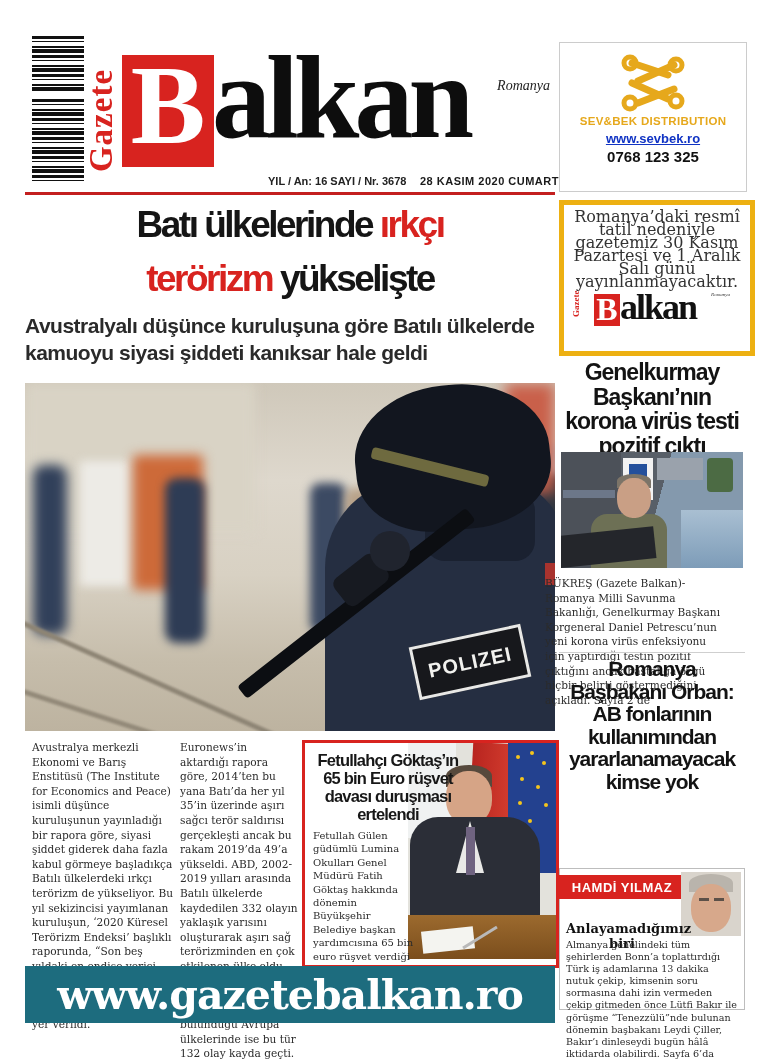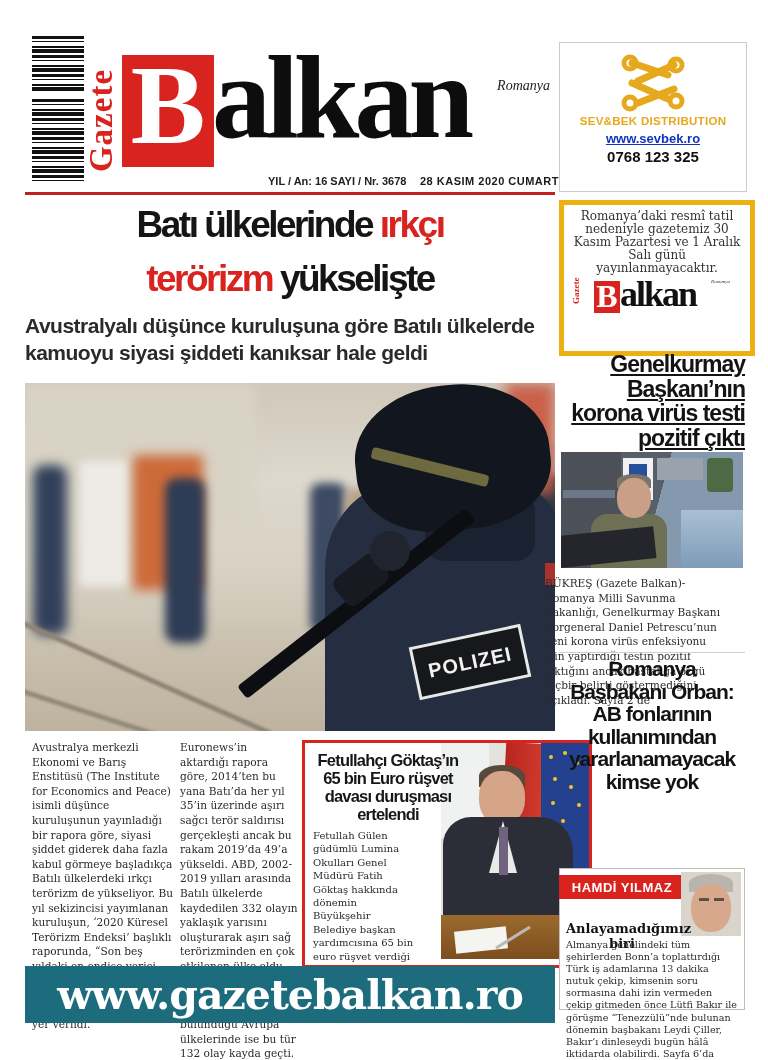--- a/index.html
+++ b/index.html
@@ -67,21 +67,21 @@
   .pm-patch{left:388px;top:252px;width:108px;height:48px;background:#17181c;border:3px solid #e8e8e6;
         transform:rotate(-12deg);display:flex;align-items:center;justify-content:center;}
   .pm-patch span{color:#f2f2ef;font-weight:bold;font-size:20px;letter-spacing:1px;}
 
   
   .bodytext{font-family:"DejaVu Serif",serif;font-size:10.6px;line-height:14.6px;color:#2b2b2b;}
   .col1{left:32px;top:740px;width:142px;}
   .col2{left:180px;top:740px;width:118px;}
 
   
-  .boxstory{left:302px;top:740px;width:251px;height:222px;border:3px solid #d8231f;background:#fff;overflow:hidden;padding-left:33px;}
+  .boxstory{left:302px;top:740px;width:251px;height:222px;border:3px solid #d8231f;background:#fff;overflow:hidden;}
   .bs-photo{right:0;top:0;width:148px;height:216px;}
   .bs-wall{left:0;top:0;width:100%;height:100%;background:#e3e2dc;}
   .bs-window{left:0;top:0;width:48px;height:95px;background:#f0f2f2;}
   .bs-flag-red{left:62px;top:0;width:40px;height:125px;background:linear-gradient(90deg,#b8241f,#d23c2e);transform:rotate(3deg);}
   .bs-flag-eu{left:100px;top:0;width:48px;height:130px;background:#23418f;}
   .bs-star{position:absolute;width:4px;height:4px;background:#f4c51d;border-radius:50%;}
   .bs-head{left:38px;top:28px;width:46px;height:54px;background:#d6a486;border-radius:46%;}
   .bs-hair{left:38px;top:22px;width:46px;height:22px;background:#57493c;border-radius:50% 50% 0 0;}
   .bs-body{left:2px;top:74px;width:130px;height:105px;background:#2b2e37;border-radius:28px 34px 0 0;}
   .bs-shirt{left:48px;top:78px;width:28px;height:52px;background:#e9e9e7;clip-path:polygon(50% 0,100% 100%,0 100%);}
@@ -93,29 +93,29 @@
   .bs-headline{font-weight:bold;font-size:16.5px;line-height:18px;letter-spacing:-0.8px;color:#171717;text-align:center;width:150px;}
   .bs-body-text{margin-top:6px;font-family:"DejaVu Serif",serif;font-size:10px;line-height:13.4px;color:#2b2b2b;width:102px;}
 
   
   .footer{left:25px;top:966px;width:530px;height:57px;background:#1d6c7e;display:flex;align-items:center;justify-content:center;}
   .footer span{font-family:"DejaVu Serif",serif;font-weight:bold;font-size:41px;color:#fff;letter-spacing:-1px;}
 
   
   .notice{left:559px;top:200px;width:186px;height:146px;border:5px solid #edb012;background:#fff;text-align:center;}
   .notice-title{font-weight:bold;font-size:20px;line-height:21px;letter-spacing:-0.8px;color:#111;margin-top:6px;}
-  .notice-body{font-family:"DejaVu Serif",serif;font-size:12px;line-height:13px;color:#333;margin:5px 7px 0;}
+  .notice-body{font-family:"DejaVu Serif",serif;font-size:16px;line-height:13px;color:#333;margin:5px 7px 0;}
   .minilogo{position:relative;width:150px;height:40px;margin:4px auto 0;}
   .ml-vert{position:absolute;left:0px;top:2px;width:12px;height:36px;}
   .ml-vert span{display:block;transform:rotate(-90deg) translate(-12px,-12px);transform-origin:center;font-family:"Liberation Serif",serif;font-weight:bold;font-size:9px;color:#d8231f;white-space:nowrap;}
   .ml-b{position:absolute;left:12px;top:2px;width:26px;height:32px;background:#d8231f;color:#fff;font-family:"Liberation Serif",serif;font-weight:bold;font-size:32px;line-height:30px;text-align:center;}
   .ml-rest{position:absolute;left:38px;top:-6px;font-family:"Liberation Serif",serif;font-weight:bold;font-size:36px;letter-spacing:-2px;color:#111;}
   .ml-region{position:absolute;right:2px;top:0px;font-family:"Liberation Serif",serif;font-style:italic;font-size:5px;color:#333;}
 
-  .s1-head{left:559px;top:352px;width:186px;text-align:right;font-weight:bold;font-size:23px;line-height:24.5px;letter-spacing:-1px;color:#131313;text-decoration:underline;}
+  .s1-head{left:559px;top:360px;width:186px;text-align:center;font-weight:bold;font-size:23px;line-height:24.5px;letter-spacing:-1px;color:#131313;}
   .s1-photo{left:561px;top:452px;width:182px;height:116px;overflow:hidden;background:linear-gradient(105deg,#585f68 0 52%,#8499ad 52% 100%);}
   .s1-wall{left:0;top:0;width:60px;height:100%;background:#4c5159;}
   .s1-shelf{left:2px;top:38px;width:52px;height:8px;background:#6c7789;}
   .s1-nato{left:62px;top:6px;width:30px;height:42px;background:#f2f2f2;}
   .s1-nato-inner{left:68px;top:12px;width:18px;height:20px;background:#24509c;}
   .s1-banner{left:96px;top:6px;width:46px;height:22px;background:#9aa2ac;}
   .s1-patch{left:146px;top:6px;width:26px;height:34px;background:#4c6b44;border-radius:4px;}
   .s1-screen{left:120px;top:58px;width:62px;height:58px;background:linear-gradient(180deg,#a9bfd2,#7d9cb8);}
   .s1-head-skin{left:56px;top:26px;width:34px;height:40px;background:#c99f85;border-radius:46%;}
   .s1-hairc{left:56px;top:22px;width:34px;height:14px;background:#7c7468;border-radius:50% 50% 0 0;}

